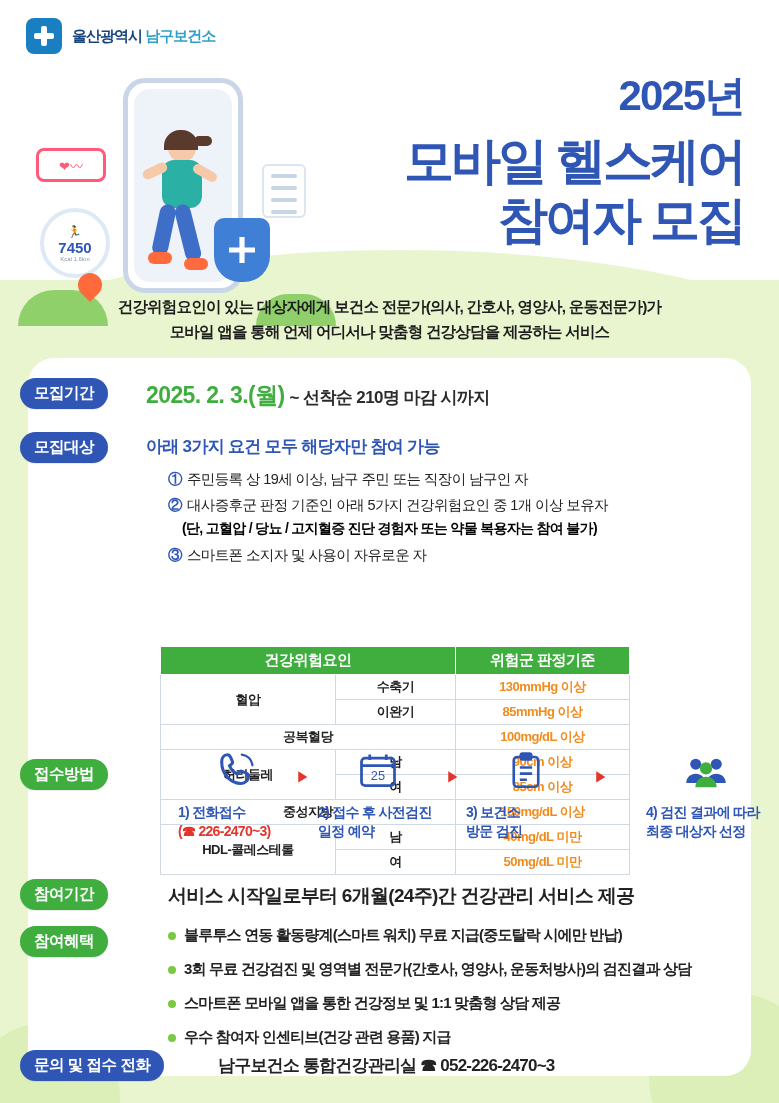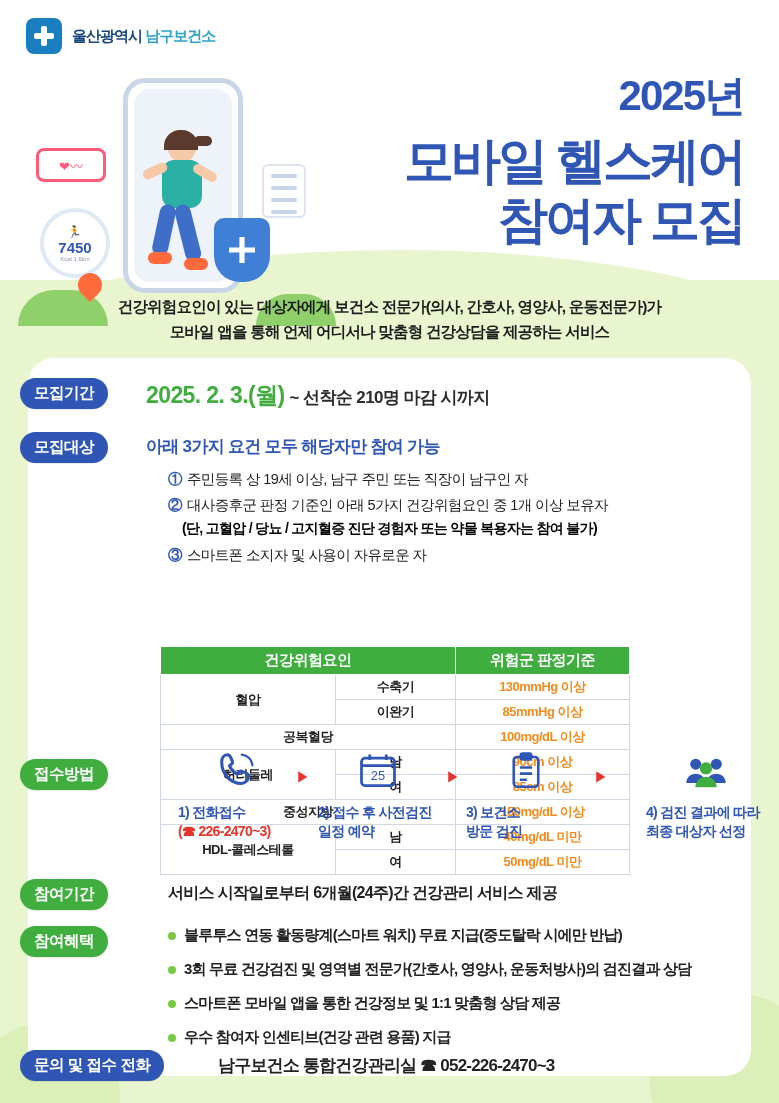--- a/index.html
+++ b/index.html
@@ -177,21 +177,21 @@
   .r-apply{ top:395px; }
   .steps{ position:absolute; left:150px; top:-8px; width:560px; height:110px; }
   .step{ position:absolute; width:120px; text-align:left; }
   .step .ico{ height:52px; display:flex; align-items:center; justify-content:center; }
   .step .cap{ font-size:14px; color:#2f56b5; font-weight:bold; line-height:1.35; letter-spacing:-0.7px; margin-top:6px;}
   .step .cap .red{ color:#e4342b; }
   .arrow{ position:absolute; top:24px; color:#e4342b; font-size:14px; }
 
   
   .r-duration{ top:523px; }
-  .duration-text{ position:absolute; left:140px; top:2px; font-size:16px; font-weight:bold; color:#222; letter-spacing:-0.7px;}
+  .duration-text{ position:absolute; left:140px; top:2px; font-size:19px; font-weight:bold; color:#222; letter-spacing:-0.7px;}
 
   
   .r-benefit{ top:570px; }
   .benefit-list{ position:absolute; left:140px; top:-2px; width:570px; }
   .benefit-list li{ list-style:none; font-size:15px; color:#222; font-weight:bold; letter-spacing:-0.8px; margin-bottom:15px; position:relative; padding-left:16px;}
   .benefit-list li::before{ content:""; position:absolute; left:0; top:6px; width:8px;height:8px;border-radius:50%; background:#7ac943;}
 
   
   .r-contact{ top:694px; }
   .pill-wide{ width:auto; }

